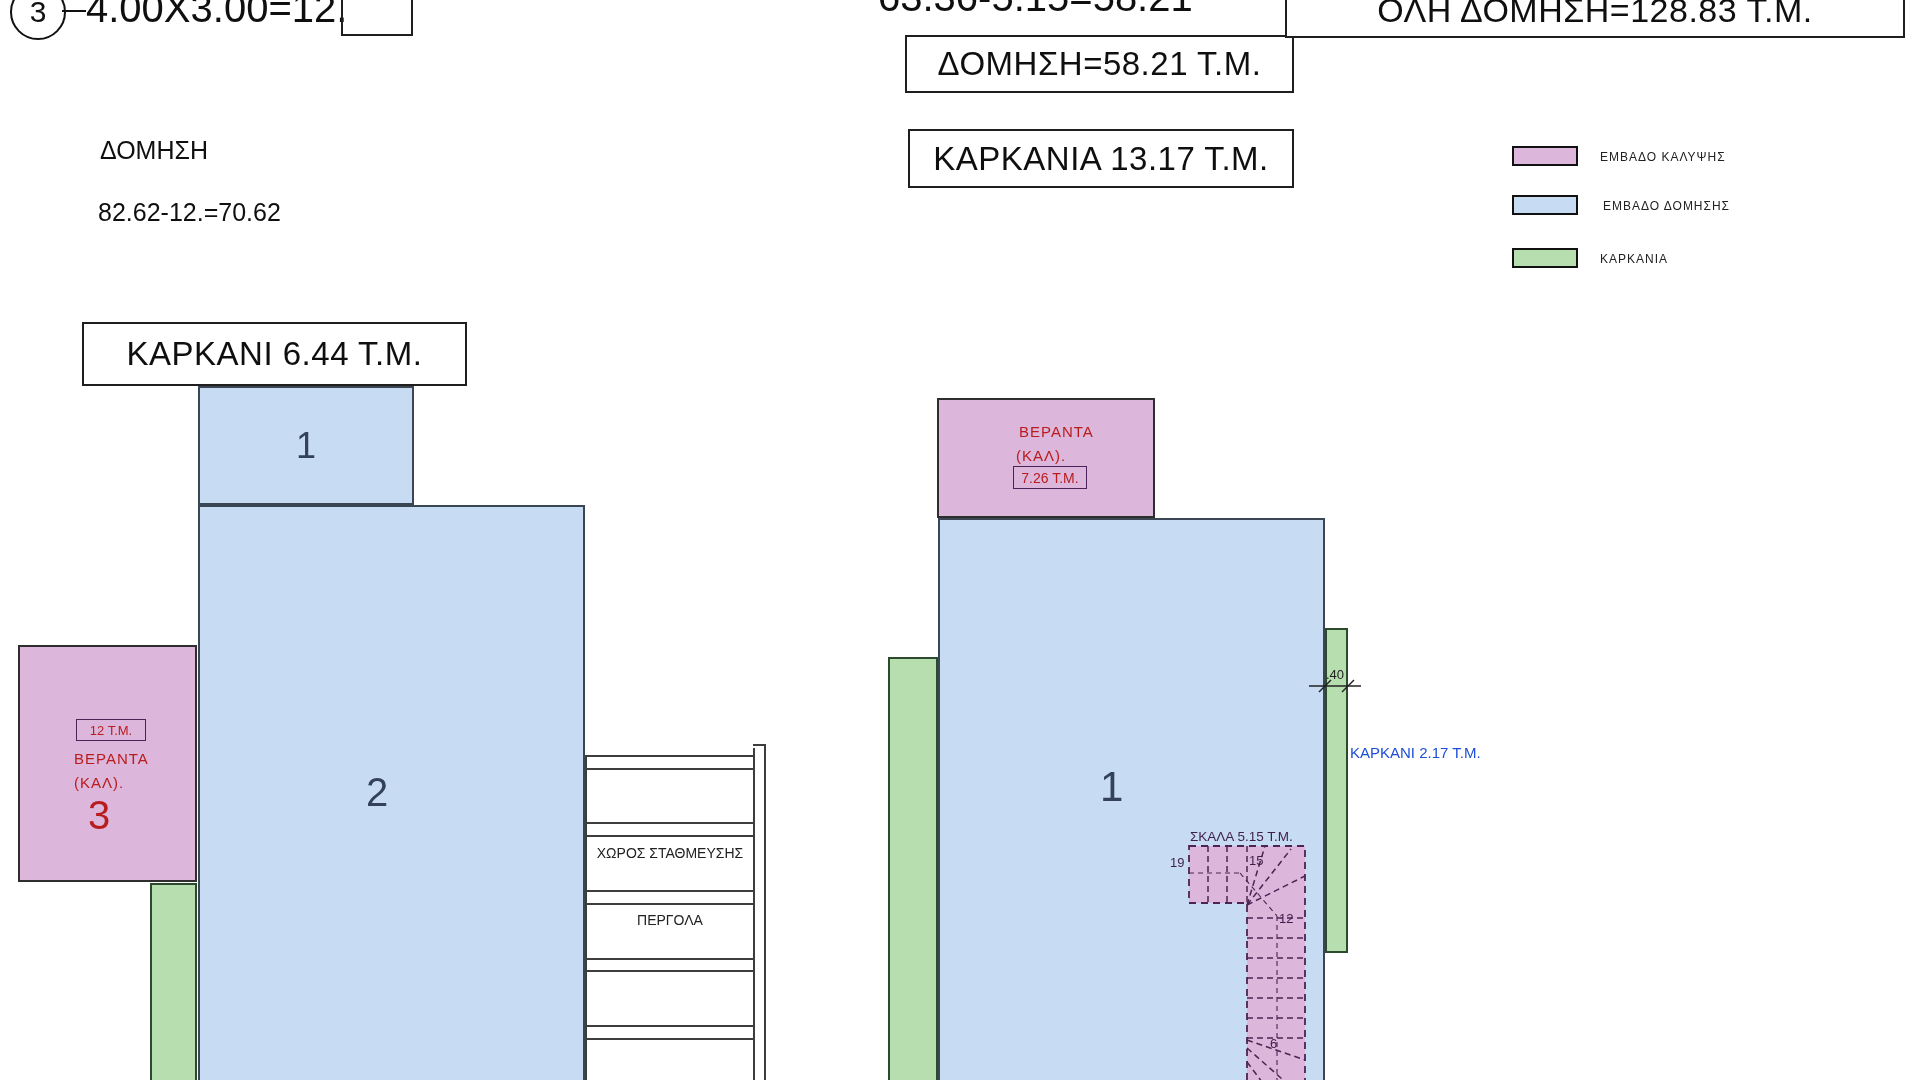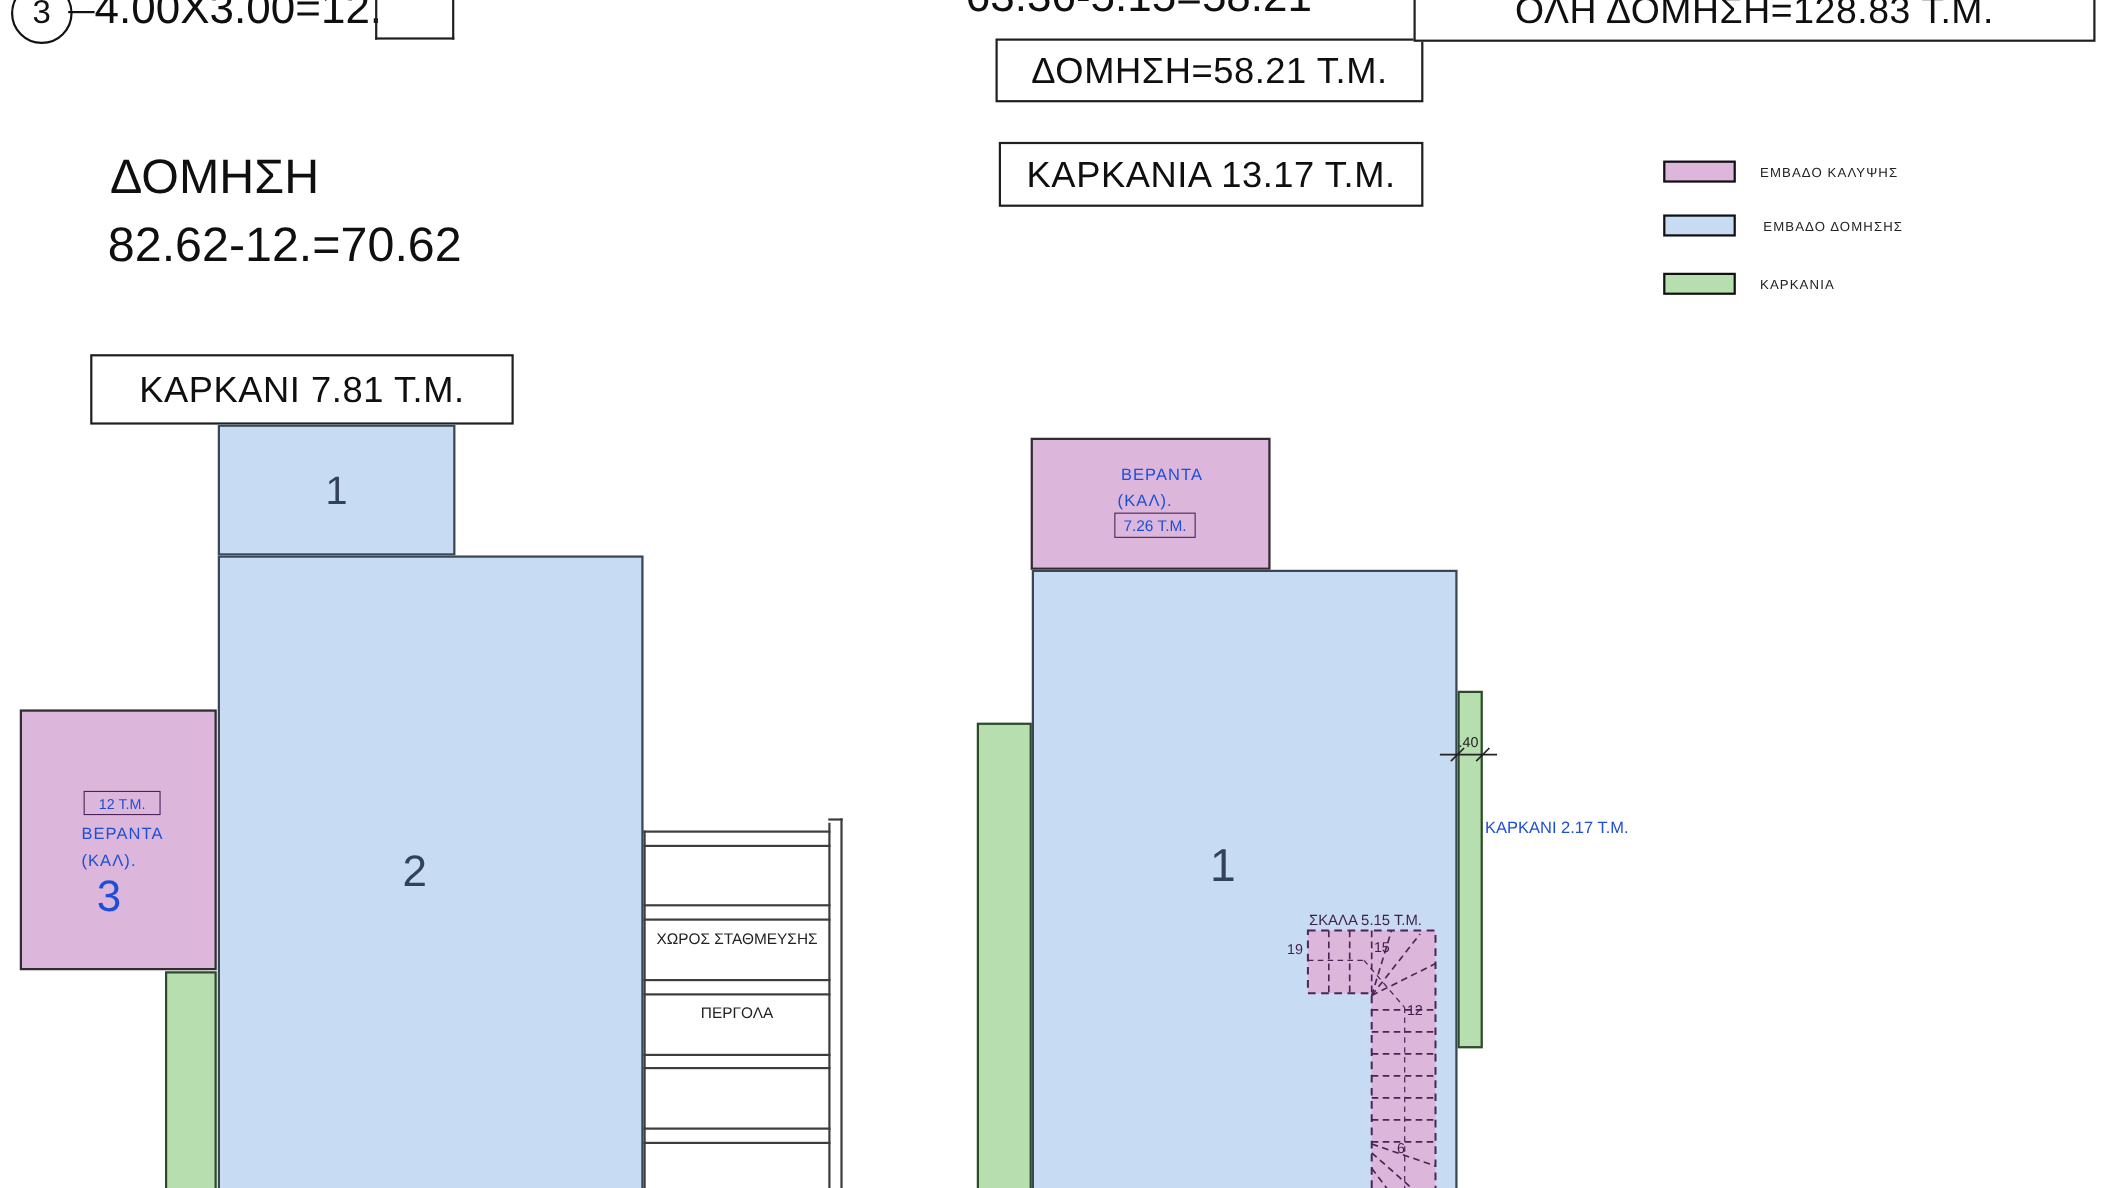--- a/index.html
+++ b/index.html
@@ -6,28 +6,28 @@
   #canvas{
     position:relative;width:1920px;height:1080px;overflow:hidden;background:#ffffff;
     font-family:"Liberation Sans", sans-serif;color:#111;
   }
   .abs{position:absolute;}
   .callout{
     position:absolute;border:2px solid #1f1f1f;background:#fff;
     display:flex;align-items:center;justify-content:center;
     font-size:33px;letter-spacing:0.5px;white-space:nowrap;color:#0f0f0f;
   }
-  .bigtext{position:absolute;font-size:44px;white-space:nowrap;color:#0f0f0f;}
+  .bigtext{position:absolute;font-size:25px;white-space:nowrap;color:#0f0f0f;}
   .cutline{position:absolute;font-size:40px;white-space:nowrap;color:#0f0f0f;}
   .region{position:absolute;box-sizing:border-box;}
   .region.blue{background:#c7dcf2;border:2px solid #3a4654;}
   .region.pink{background:#dcb6db;border:2px solid #2e2e2e;}
   .region.green{background:#b7deae;border:2px solid #2c4a2c;}
   .region-num{position:absolute;color:#33415a;font-size:40px;}
-  .pinktext{position:absolute;color:#1d4ed8;white-space:nowrap;text-align:right;}
+  .pinktext{position:absolute;color:#b91c1c;white-space:nowrap;text-align:right;}
   .legend-swatch{position:absolute;width:66px;height:20px;border:2px solid #111;box-sizing:border-box;}
   .legend-label{position:absolute;font-size:12px;letter-spacing:1px;color:#222;white-space:nowrap;}
   .pline{position:absolute;background:#3d3d3d;}
   .parklabel{position:absolute;width:168px;text-align:center;font-size:14px;color:#222;white-space:nowrap;}
   .rights{position:absolute;left:1507px;top:315px;width:313px;height:50px;border:2px solid #222;background:#fff;box-sizing:border-box;}
   .rights .l1{position:absolute;left:8px;top:6px;font-size:12px;white-space:nowrap;color:#222;}
   .rights .l2{position:absolute;left:8px;top:27px;font-size:12px;white-space:nowrap;color:#222;}
   svg text{font-family:"Liberation Sans", sans-serif;}
 </style>
 </head>
@@ -42,21 +42,21 @@
   <div class="abs" style="left:62px;top:10px;width:24px;height:0;border-top:2.5px solid #111;"></div>
   <div class="cutline" style="left:86px;top:-14px;">4.00X3.00=12.</div>
   <div class="abs" style="left:341px;top:-6px;width:68px;height:40px;border:2px solid #1f1f1f;border-top:none;"></div>
 
 
   <div class="bigtext" style="left:100px;top:136px;">ΔΟΜΗΣΗ</div>
   <div class="bigtext" style="left:98px;top:198px;">82.62-12.=70.62</div>
 
 
   <div class="callout" style="left:82px;top:322px;width:381px;height:60px;">
-    <span>ΚΑΡΚΑΝΙ  7.81 Τ.Μ.</span>
+    <span>ΚΑΡΚΑΝΙ  6.44 Τ.Μ.</span>
   </div>
 
   <div class="cutline" style="left:878px;top:-25px;">63.36-5.15=58.21</div>
 
   <div class="callout" style="left:905px;top:35px;width:385px;height:54px;">
     <span>ΔΟΜΗΣΗ=58.21 Τ.Μ.</span>
   </div>
 
   <div class="callout" style="left:908px;top:129px;width:382px;height:55px;text-align:center;">
     <span>ΚΑΡΚΑΝΙΑ 13.17 Τ.Μ.</span>

